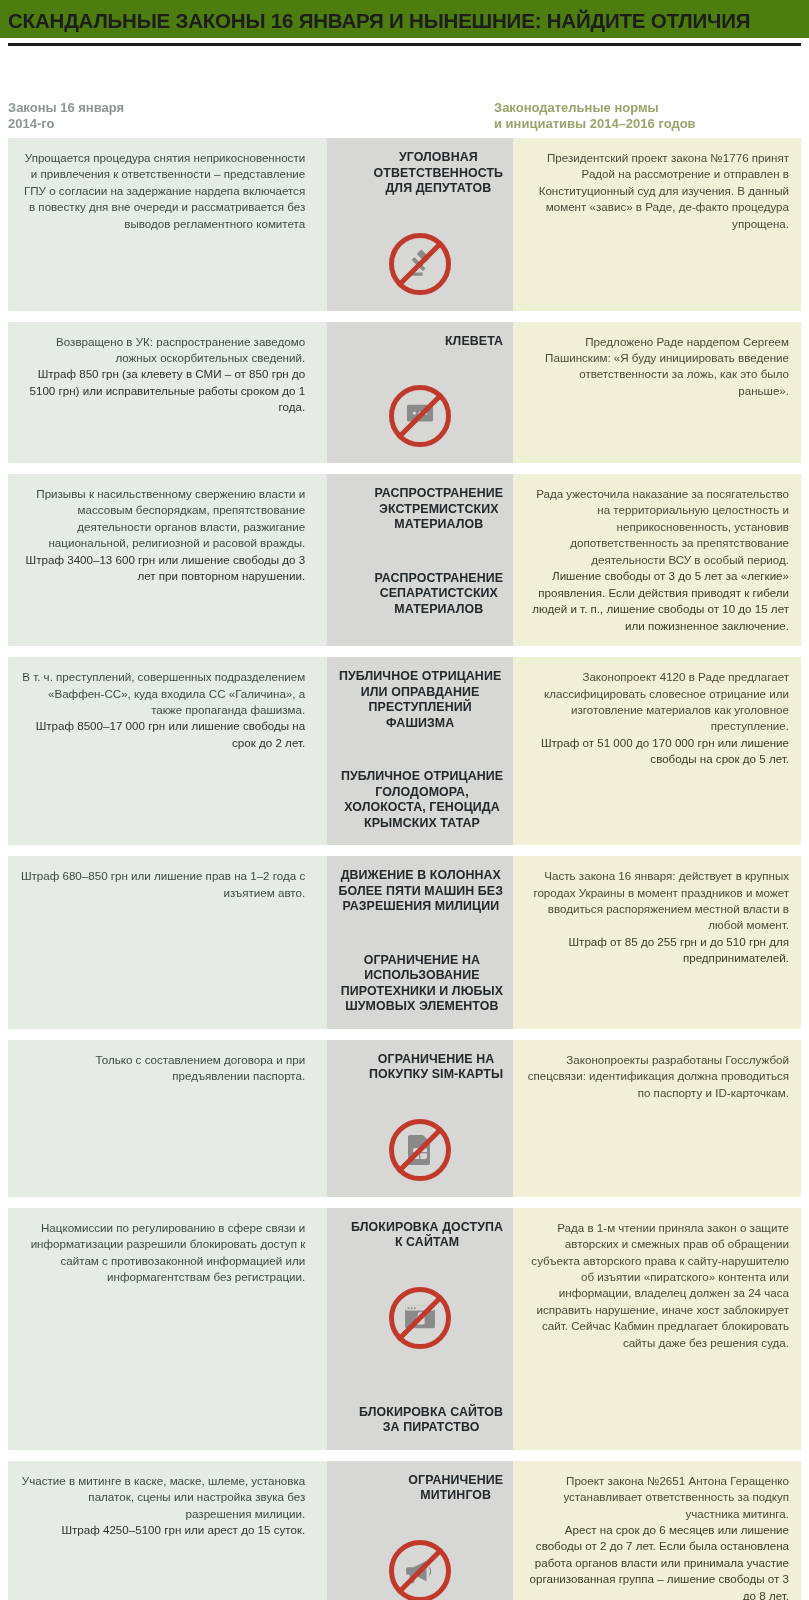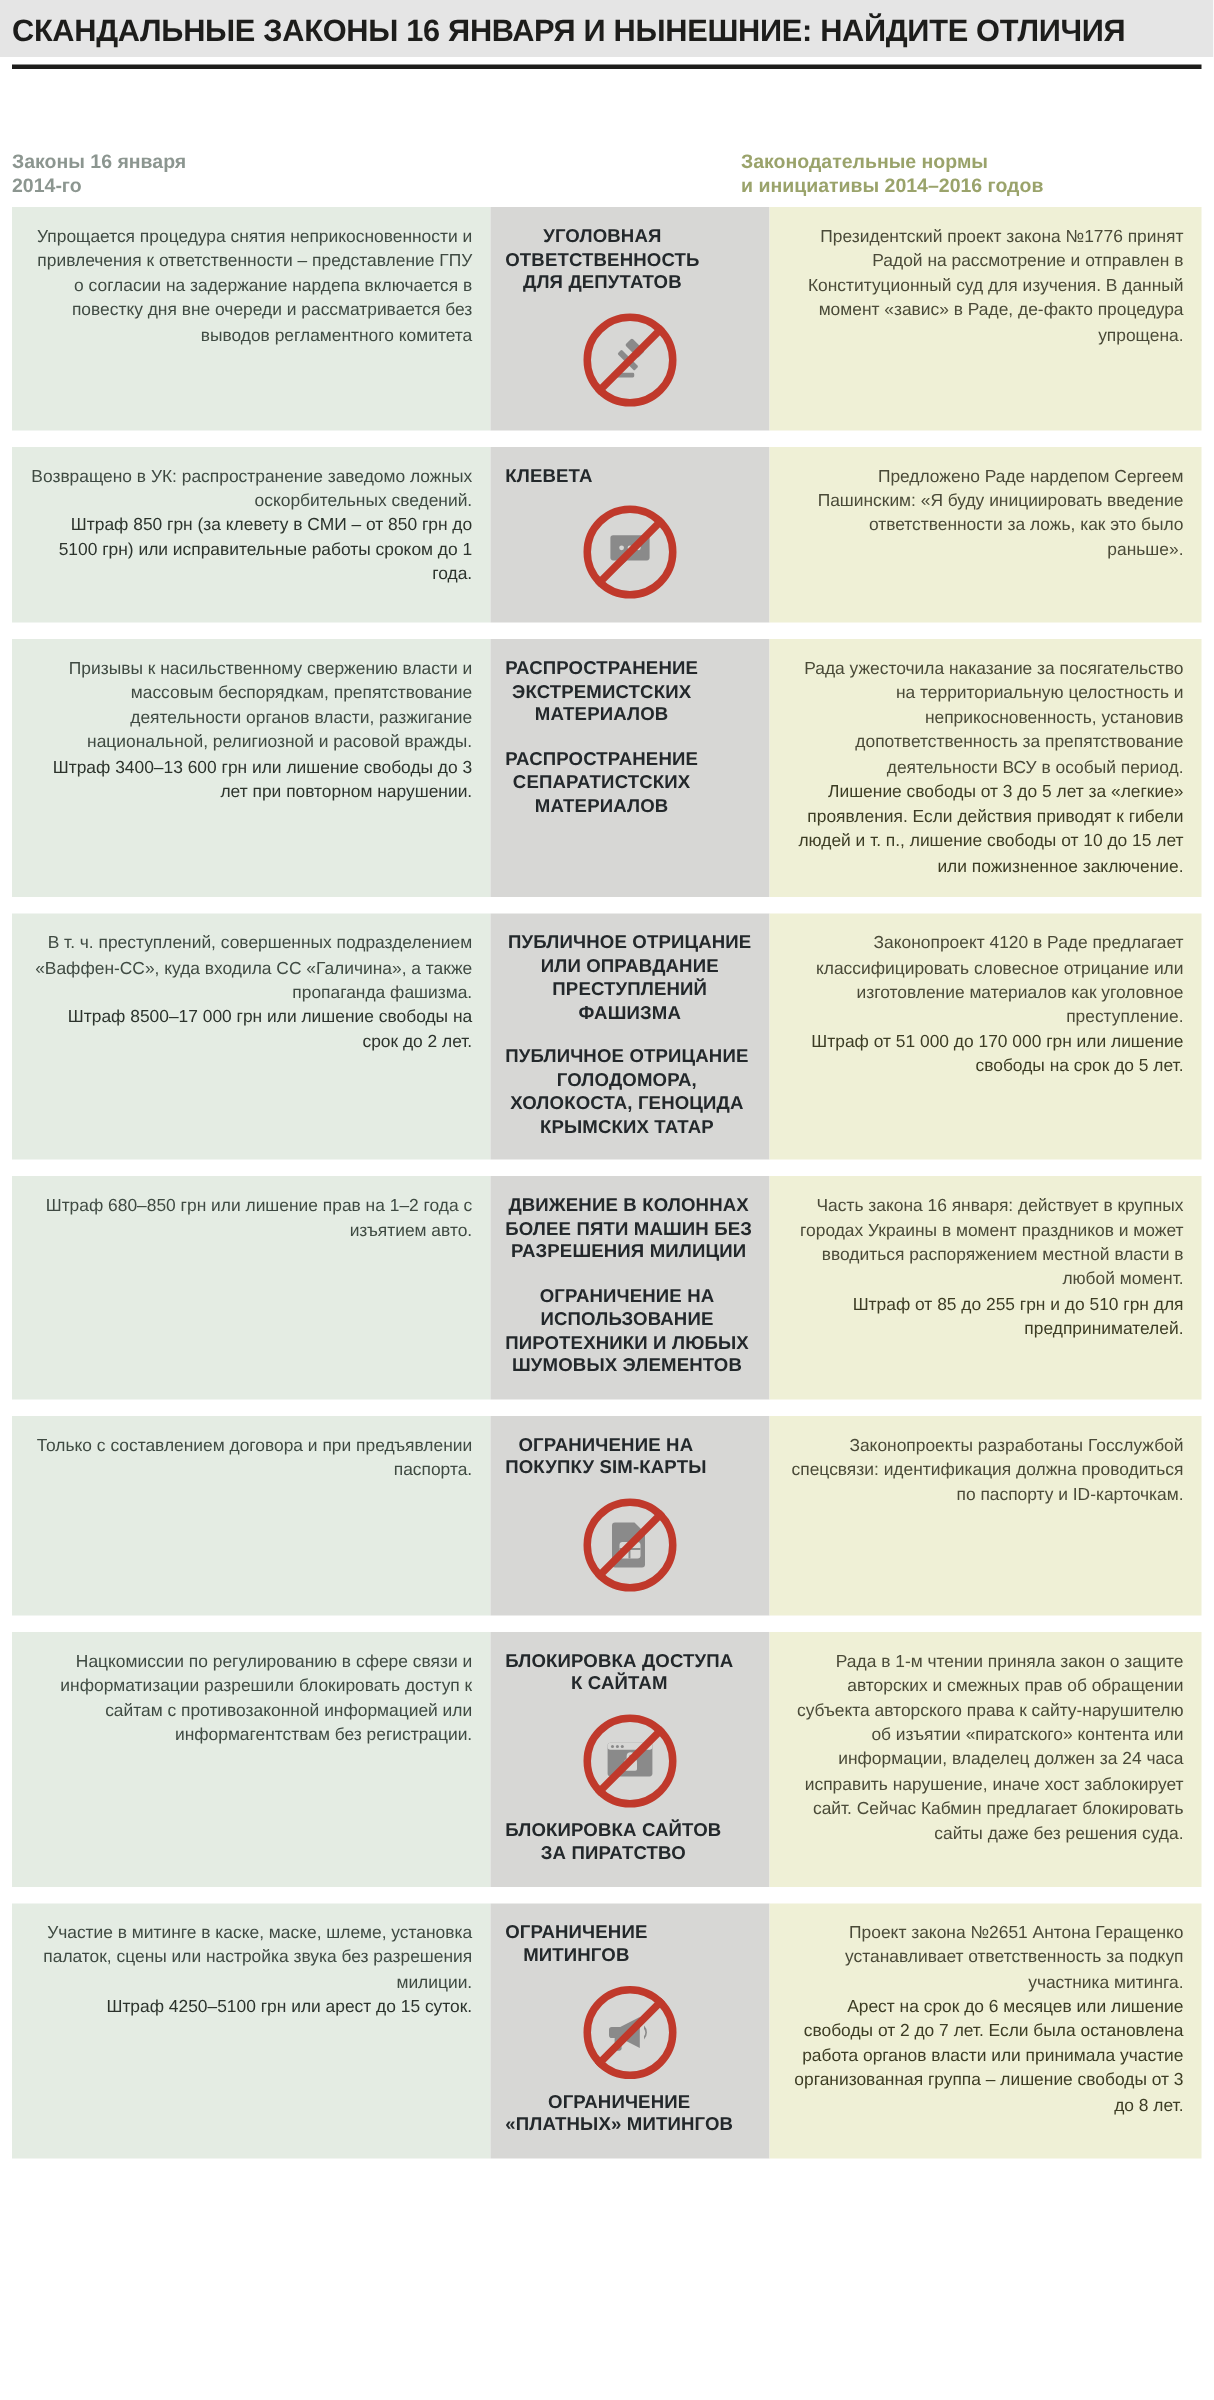--- a/index.html
+++ b/index.html
@@ -9,21 +9,21 @@
   }
   body {
     width: 809px;
     font-family: "Liberation Sans", sans-serif;
     color: #33302c;
   }
   .page { width: 809px; position: relative; padding: 0 0 14px 0; }
 
   
   .title-bar {
-    background: #e5e5e5;
+    background: #4d7c0f;
     padding: 10px 8px 6px 8px;
   }
   .main-title {
     font-size: 20.5px;
     font-weight: bold;
     letter-spacing: -0.2px;
     color: #1d1d1b;
     line-height: 1.05;
     white-space: nowrap;
   }
@@ -51,34 +51,35 @@
 
   
   .row {
     display: flex;
     align-items: stretch;
     margin: 0 8px 11px 8px;
   }
   .cell-left {
     width: 340px;
     background: #e4ece3;
-    padding: 12px 12px 12px 12px;
+    padding: 12px 22px 12px 12px;
     text-align: right;
     font-size: 11.6px;
     line-height: 1.42;
     color: #3f4a42;
   }
   .cell-mid {
     width: 198px;
     background: #d7d7d5;
     padding: 12px 10px 14px 10px;
     text-align: center;
     display: flex;
     flex-direction: column;
-    align-items: flex-start;
+    align-items: flex-end;
+    gap: 24px;
   }
   .cell-right {
     width: 307px;
     background: #eff0d6;
     padding: 12px 12px 12px 14px;
     text-align: right;
     font-size: 11.6px;
     line-height: 1.42;
     color: #4a4a38;
   }

